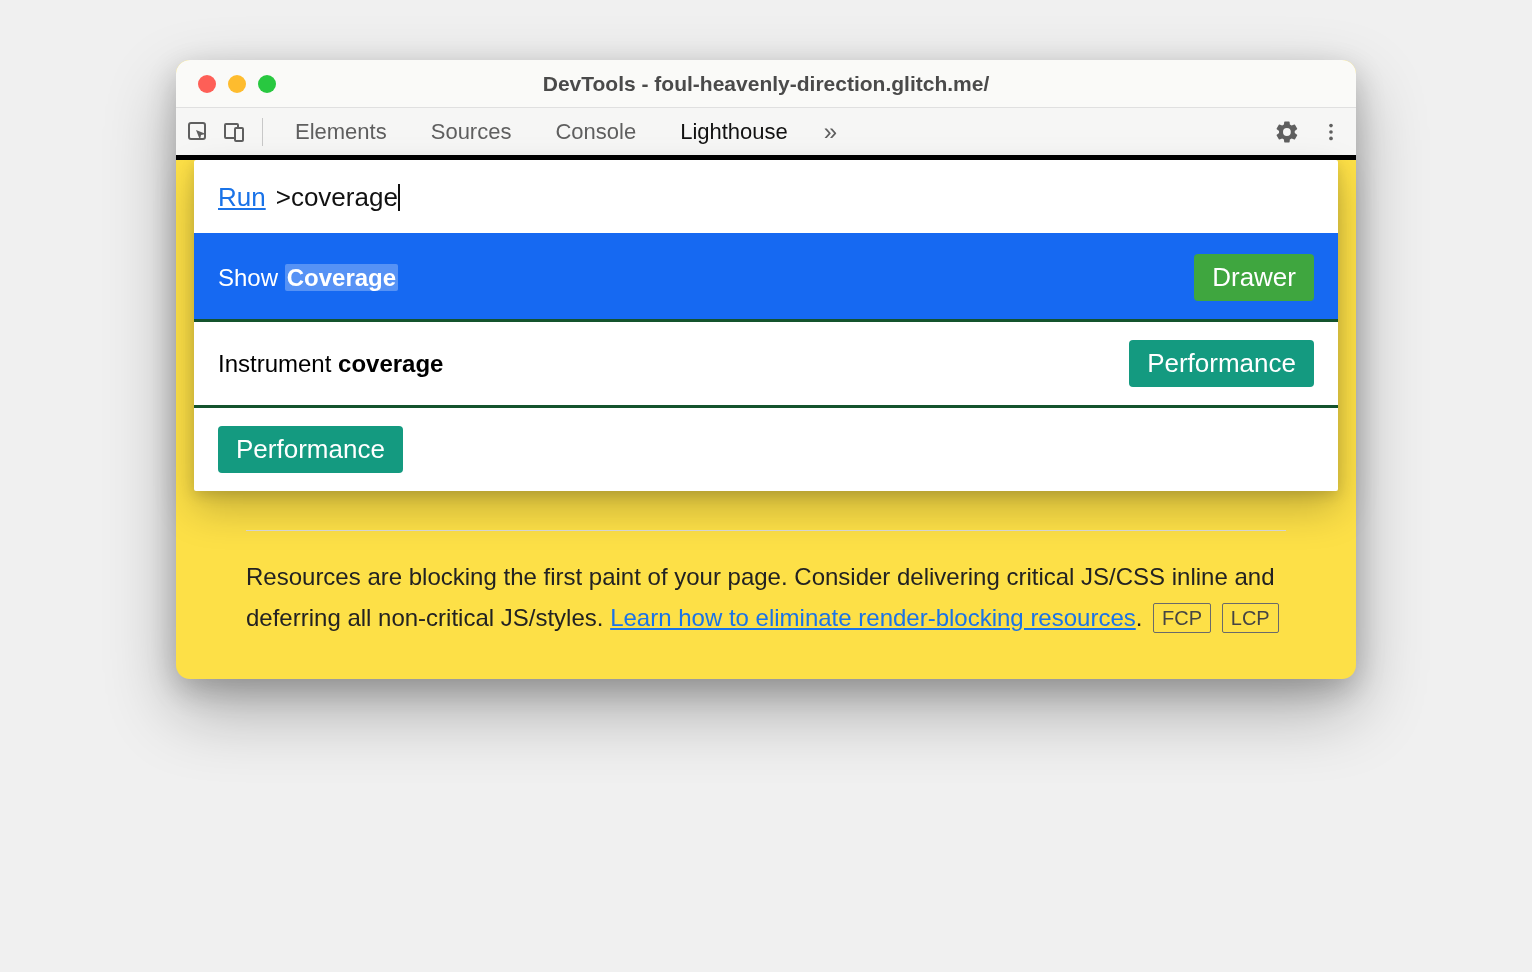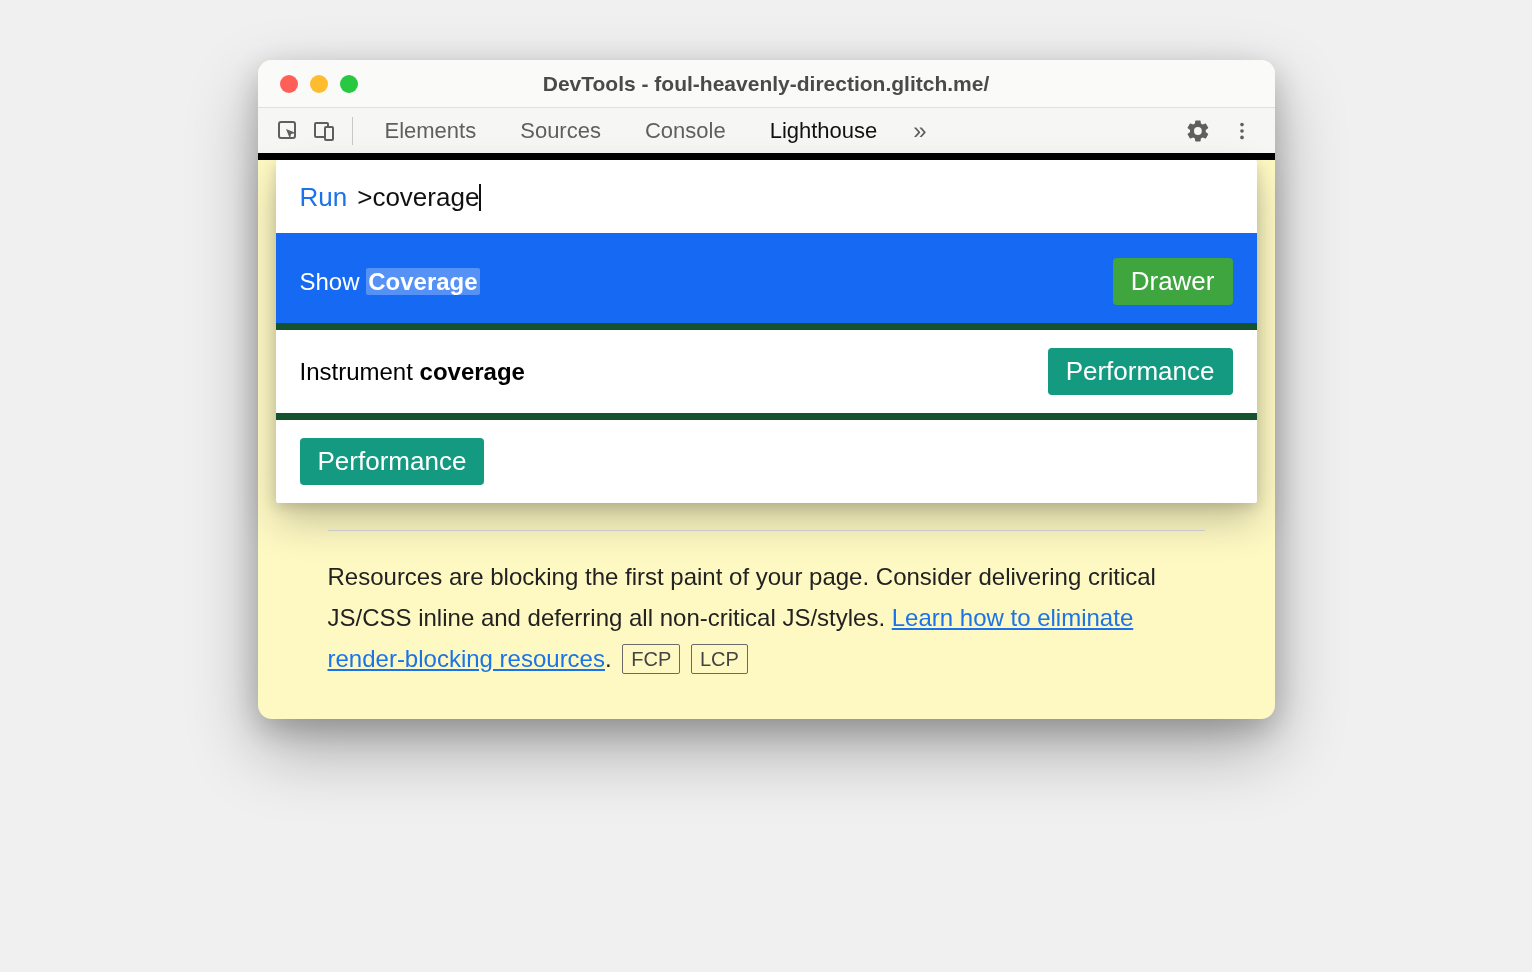--- a/index.html
+++ b/index.html
@@ -4,22 +4,22 @@
 <style>
   * { margin:0; padding:0; box-sizing:border-box; }
   body {
     font-family: -apple-system, BlinkMacSystemFont, "Segoe UI", Helvetica, Arial, sans-serif;
     background:#f0f0f0;
     width:1532px; height:972px;
     display:flex; align-items:flex-start; justify-content:center;
     padding-top:60px;
   }
   .window {
-    width:1017px;
-    background:#fef9c3;
+    width:1180px;
+    background:#fde047;
     border-radius:14px;
     box-shadow:0 30px 70px rgba(0,0,0,0.3), 0 10px 30px rgba(0,0,0,0.2);
     overflow:visible;
     position:relative;
   }
   
   .titlebar {
     height:48px;
     background:#fafaf8;
     border-radius:14px 14px 0 0;
@@ -34,22 +34,22 @@
   .dot.green { background:#28c840; }
   .title {
     position:absolute; left:0; right:0; text-align:center;
     font-size:21px; font-weight:600; color:#4a4a4a;
     pointer-events:none;
   }
   
   .tabbar {
     height:52px;
     display:flex; align-items:center;
-    padding:0 12px;
-    border-bottom:7px solid #000000;
+    padding:0 4px;
+    border-bottom:5px solid #000000;
     background:#f6f6f5;
     font-size:22px;
   }
   .iconbtn {
     width:36px; height:36px;
     display:flex; align-items:center; justify-content:center;
     color:#5f5f5f;
     cursor:pointer;
   }
   .tabbar .divider {
@@ -76,31 +76,31 @@
     background:#fff;
     border-radius:2px;
     box-shadow:0 18px 40px rgba(0,0,0,0.22), 0 4px 14px rgba(0,0,0,0.15);
     z-index:10;
   }
   .cmd-input-row {
     padding:22px 24px 20px 24px;
     font-size:26px;
     display:flex; align-items:center;
   }
-  .run-label { color:#1a73e8; margin-right:10px; }
+  .run-label { color:#1a73e8; margin-right:10px;text-decoration:underline; }
   .cmd-query { color:#111; position:relative; }
   .cmd-query::after {
     content:""; position:absolute; right:-2px; top:2px; bottom:2px;
     width:2px; background:#111;
   }
   .cmd-item {
     display:flex; align-items:center; justify-content:space-between;
     padding:18px 24px;
     font-size:24px;
-    border-top:7px solid #14532d;
+    border-top:3px solid #14532d;
     cursor:pointer;
     gap:20px;
   }
   .cmd-item.selected {
     background:#1669f2; color:#fff; border-top-color:#1669f2;
   }
   .cmd-item .text b { font-weight:700; }
   .cmd-item.selected .text .hl {
     background:rgba(255,255,255,0.28);
     border-radius:2px;

